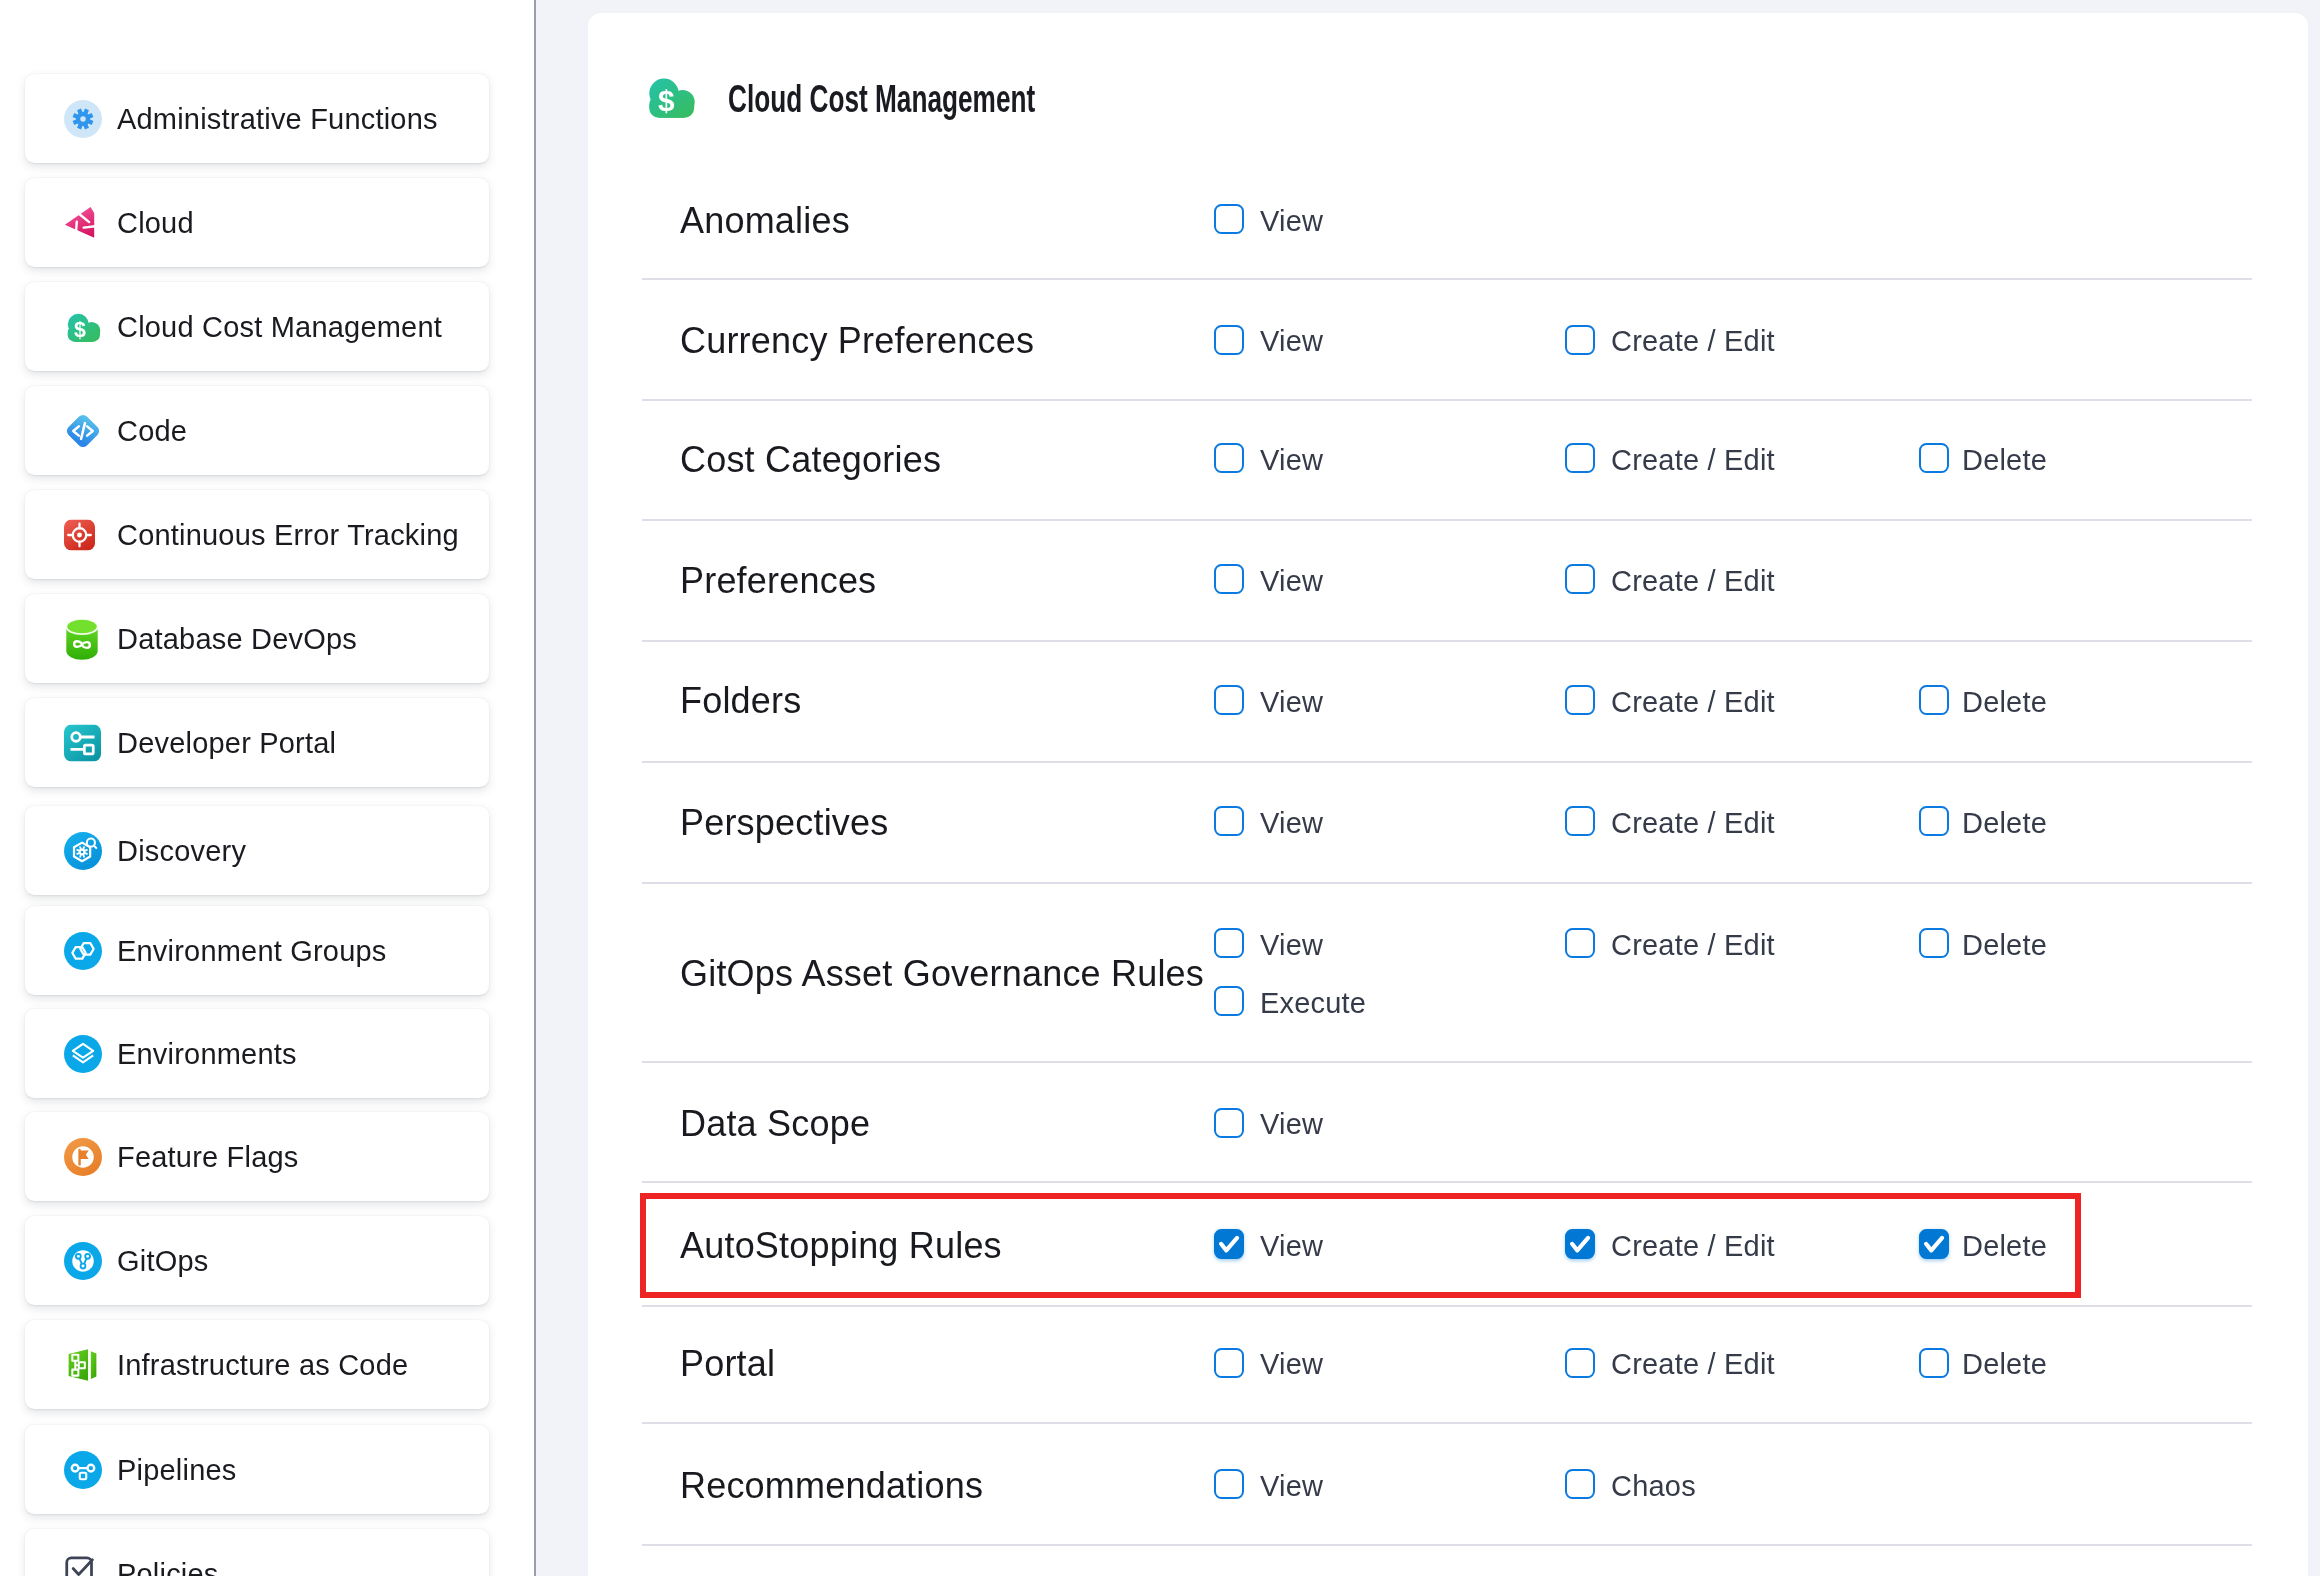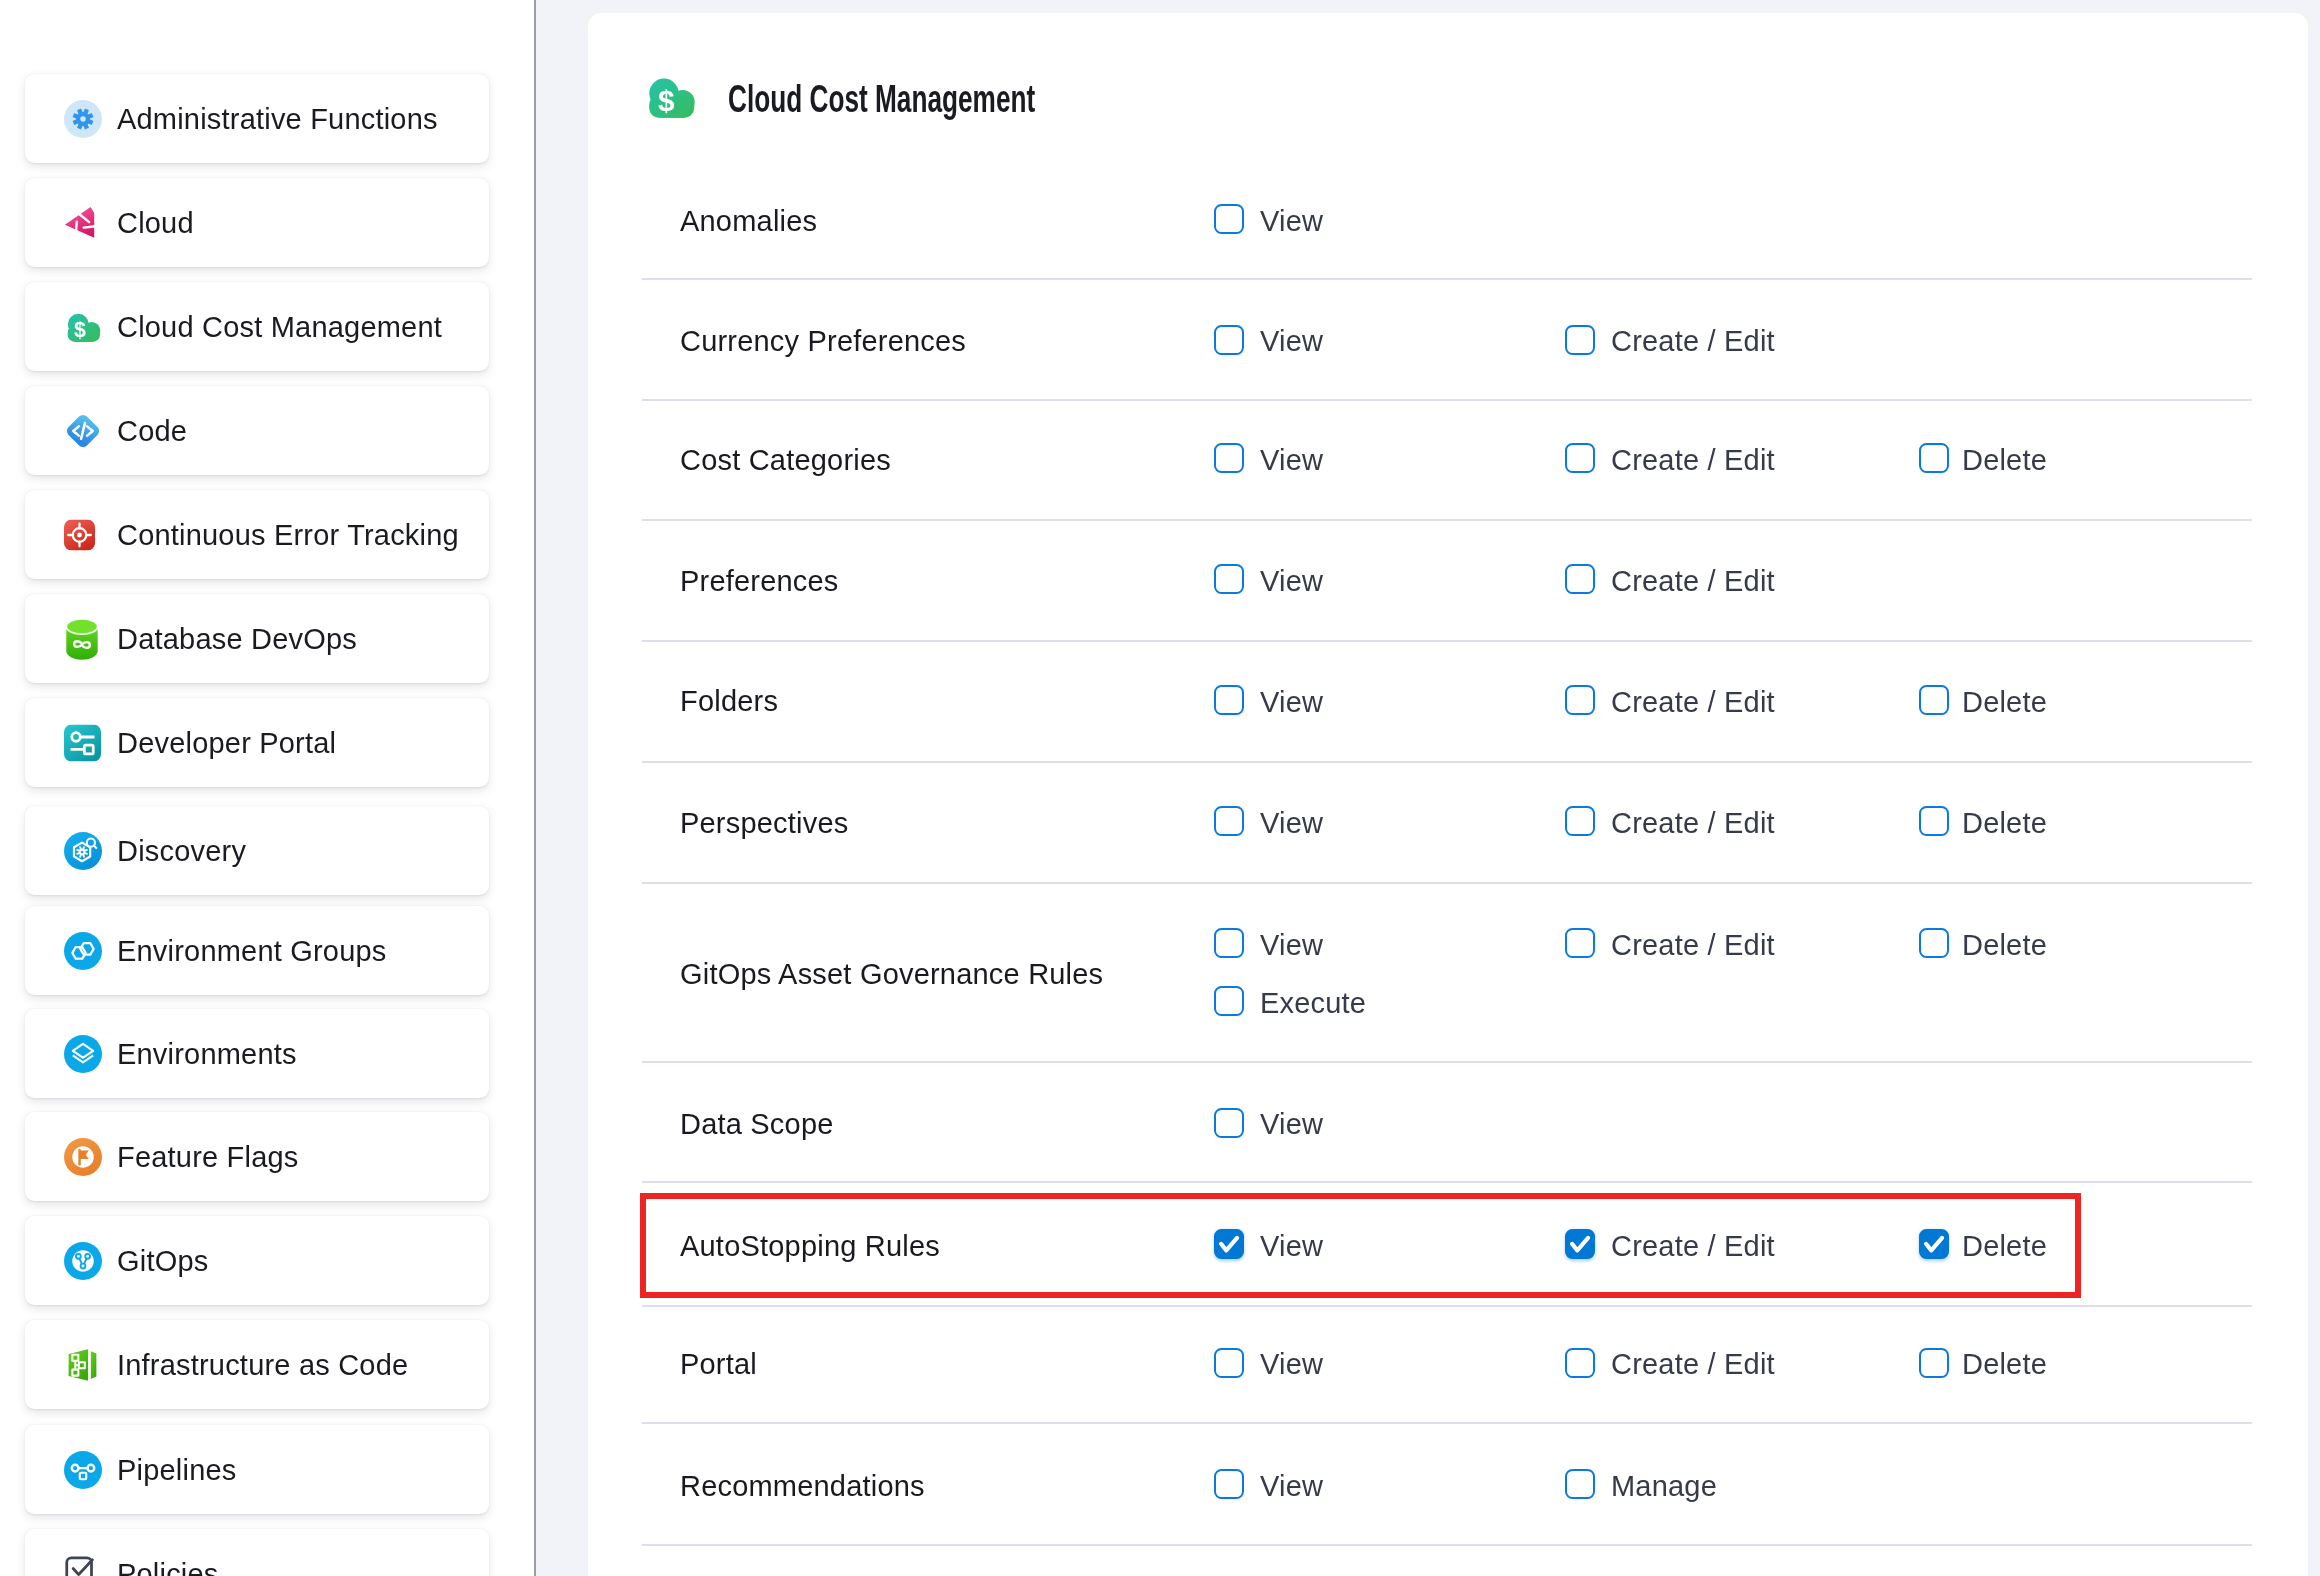--- a/index.html
+++ b/index.html
@@ -3,21 +3,21 @@
 <style>
 *{margin:0;padding:0;box-sizing:border-box;}
 html,body{width:2321px;height:1577px;}
 body{position:relative;font-family:"Liberation Sans",sans-serif;background:#ffffff;overflow:hidden;}
 .rightbg{position:absolute;left:536px;top:0;width:1785px;height:1577px;background:#f1f3f9;}
 .vline{position:absolute;left:534px;top:0;width:1.9px;height:1577px;background:#9a9cb2;}
 .panel{position:absolute;left:588px;top:13px;width:1720px;height:1564px;background:#ffffff;border-radius:13px 13px 0 0;}
 .card{position:absolute;left:25px;width:464px;height:89px;background:#ffffff;border-radius:9.3px;box-shadow:0 0.9px 1.9px rgba(40,41,61,0.08),0 3.7px 8.3px rgba(96,97,112,0.16);}
 .card .ic{position:absolute;left:39px;top:50%;transform:translateY(-50%);line-height:0;}
 .card .lbl{position:absolute;left:92px;top:calc(50% + 0.9px);transform:translateY(-50%);font-size:29px;color:#1a1b20;white-space:nowrap;letter-spacing:0.2px;}
-.rowlbl{position:absolute;left:680px;transform:translateY(-50%);font-size:29px;color:#191a1f;white-space:nowrap;letter-spacing:0.2px;}
+.rowlbl{position:absolute;left:680px;transform:translateY(-50%);font-size:36px;color:#191a1f;white-space:nowrap;letter-spacing:0.2px;}
 .hr{position:absolute;left:642px;width:1610px;height:1.9px;background:#dddee8;}
 .cb{position:absolute;width:30px;height:30px;border:2.6px solid #0b7ae0;border-radius:7.4px;background:#ffffff;}
 .cb.ck{background:#0278d5;border-color:#0278d5;box-shadow:0 1.9px 3.7px rgba(2,120,213,0.35);}
 .cbl{position:absolute;transform:translateY(-50%);font-size:29px;color:#363b49;white-space:nowrap;letter-spacing:0.2px;}
 .title{position:absolute;left:728px;top:79px;height:39px;line-height:39px;font-size:39px;font-weight:bold;color:#1a1b20;transform:scaleX(0.672);transform-origin:0 0;}
 .hdricon{position:absolute;left:644px;top:76px;line-height:0;}
 .redbox{position:absolute;left:640px;top:1193px;width:1441px;height:105px;border:6px solid #ee2424;}
 </style></head><body>
 <div class="rightbg"></div>
 <div class="vline"></div>
@@ -121,21 +121,21 @@
 <div class="cb" style="left:1214px;top:1348px"></div>
 <div class="cbl" style="left:1260px;top:1364px">View</div>
 <div class="cb" style="left:1565px;top:1348px"></div>
 <div class="cbl" style="left:1611px;top:1364px">Create / Edit</div>
 <div class="cb" style="left:1919px;top:1348px"></div>
 <div class="cbl" style="left:1962px;top:1364px">Delete</div>
 <div class="rowlbl" style="top:1486px">Recommendations</div>
 <div class="cb" style="left:1214px;top:1469px"></div>
 <div class="cbl" style="left:1260px;top:1486px">View</div>
 <div class="cb" style="left:1565px;top:1469px"></div>
-<div class="cbl" style="left:1611px;top:1486px">Manage</div>
+<div class="cbl" style="left:1611px;top:1486px">Chaos</div>
 <div class="redbox"></div>
 <div class="card" style="top:74px">
     <span class="ic"><svg width="38" height="38" viewBox="0 0 41 41">
 <circle cx="20.5" cy="20.5" r="20.5" fill="#cfe6f9"></circle>
 <g stroke="#3095ec" stroke-width="4.6">
           <line x1="26.6" y1="23.0" x2="30.8" y2="24.8"></line>
           <line x1="23.0" y1="26.6" x2="24.8" y2="30.8"></line>
           <line x1="18.0" y1="26.6" x2="16.2" y2="30.8"></line>
           <line x1="14.4" y1="23.0" x2="10.2" y2="24.8"></line>
           <line x1="14.4" y1="18.0" x2="10.2" y2="16.2"></line>

